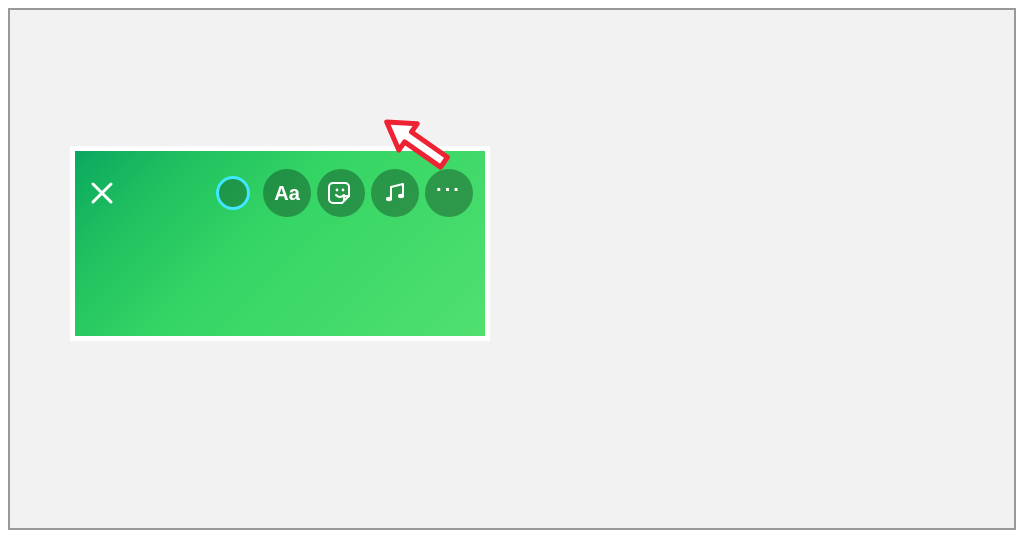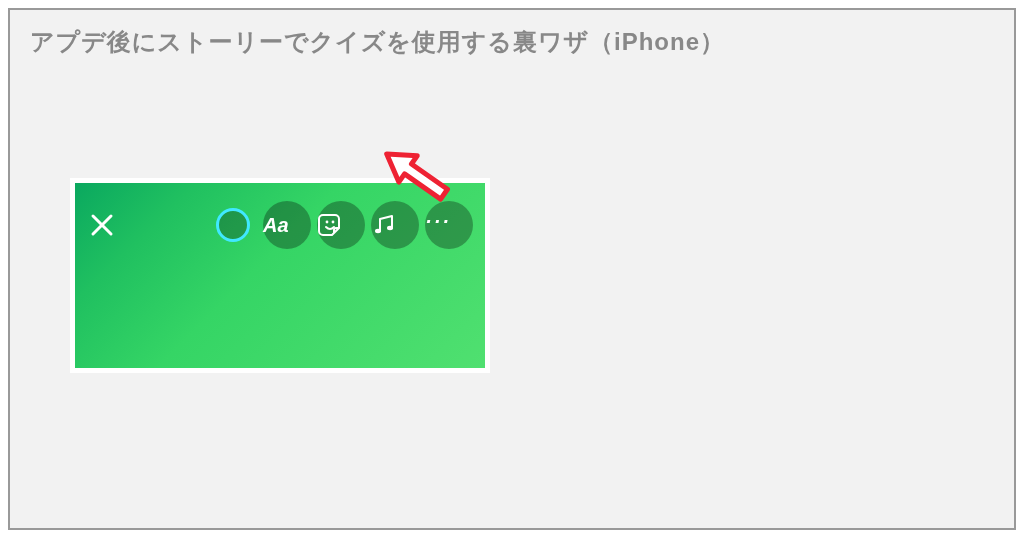--- a/index.html
+++ b/index.html
@@ -58,24 +58,23 @@
     .spacer {
       flex: 1;
     }
     .tool-btn {
       width: 48px;
       height: 48px;
       border-radius: 50%;
       background: rgba(0,0,0,0.30);
       display: flex;
       align-items: center;
-      justify-content: flex-start;
+      justify-content: center;
       margin-left: 6px;
       position: relative;
-      font-style: italic;
     }
     .capture-ring {
       width: 34px;
       height: 34px;
       border: 3px solid #40e8ff;
       border-radius: 50%;
       background: rgba(0,0,0,0.25);
     }
     .capture-wrap {
       width: 48px;
@@ -114,21 +113,20 @@
       line-height: 1.5;
     }
     .caption .line2 {
       padding-left: 28px;
     }
   </style>
 </head>
 <body>
 
 <div class="outer-frame">
-  <div class="title">アプデ後にストーリーでクイズを使用する裏ワザ（iPhone）</div>
 
   <div class="content-area">
 
     <div class="screenshot">
       <div class="toolbar">
 
         <div class="close-btn">
           <svg width="26" height="26" viewBox="0 0 26 26">
             <line x1="4" y1="4" x2="22" y2="22" stroke="#ffffff" stroke-width="3" stroke-linecap="round"></line>
             <line x1="22" y1="4" x2="4" y2="22" stroke="#ffffff" stroke-width="3" stroke-linecap="round"></line>

